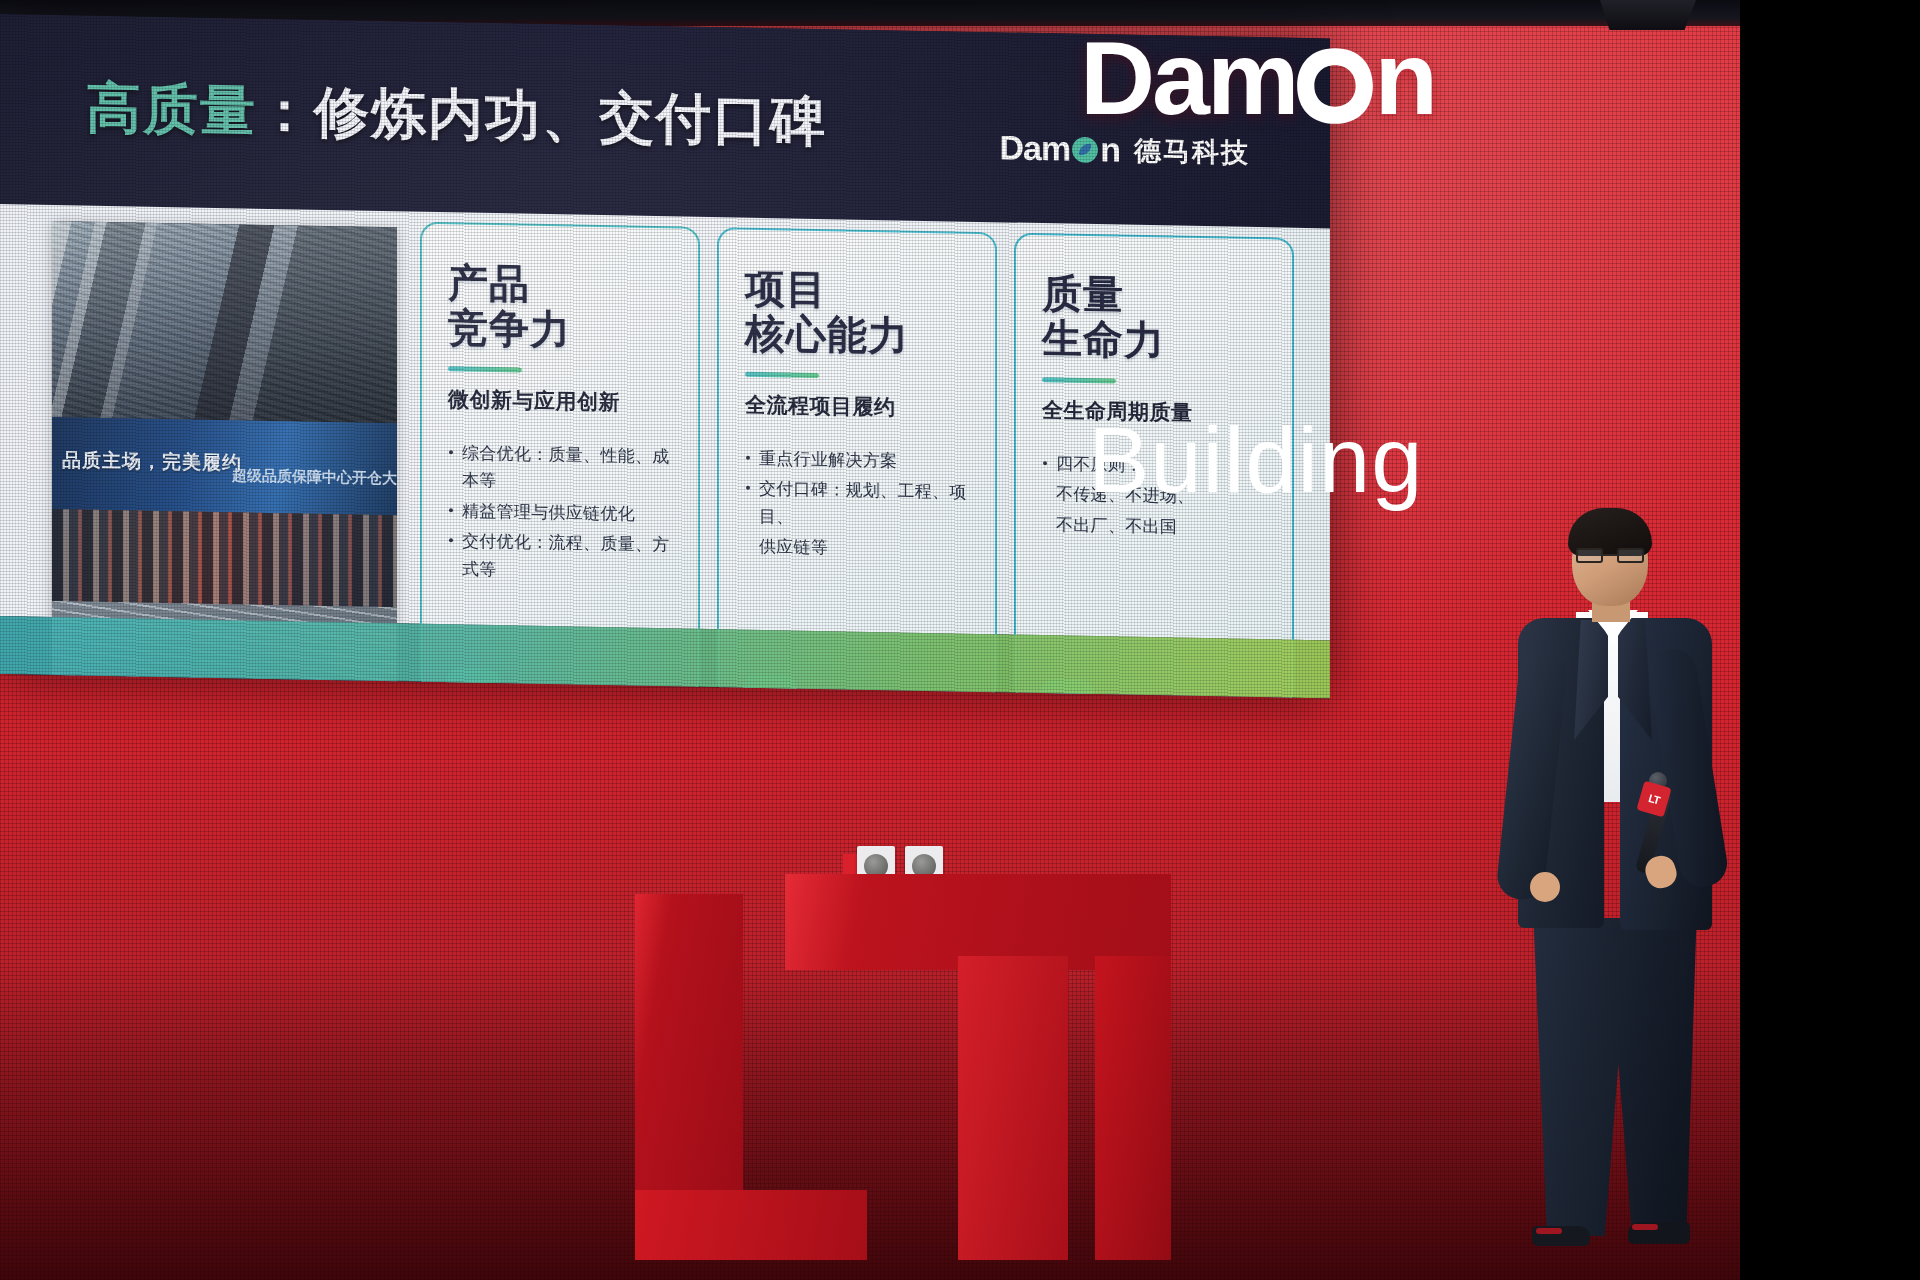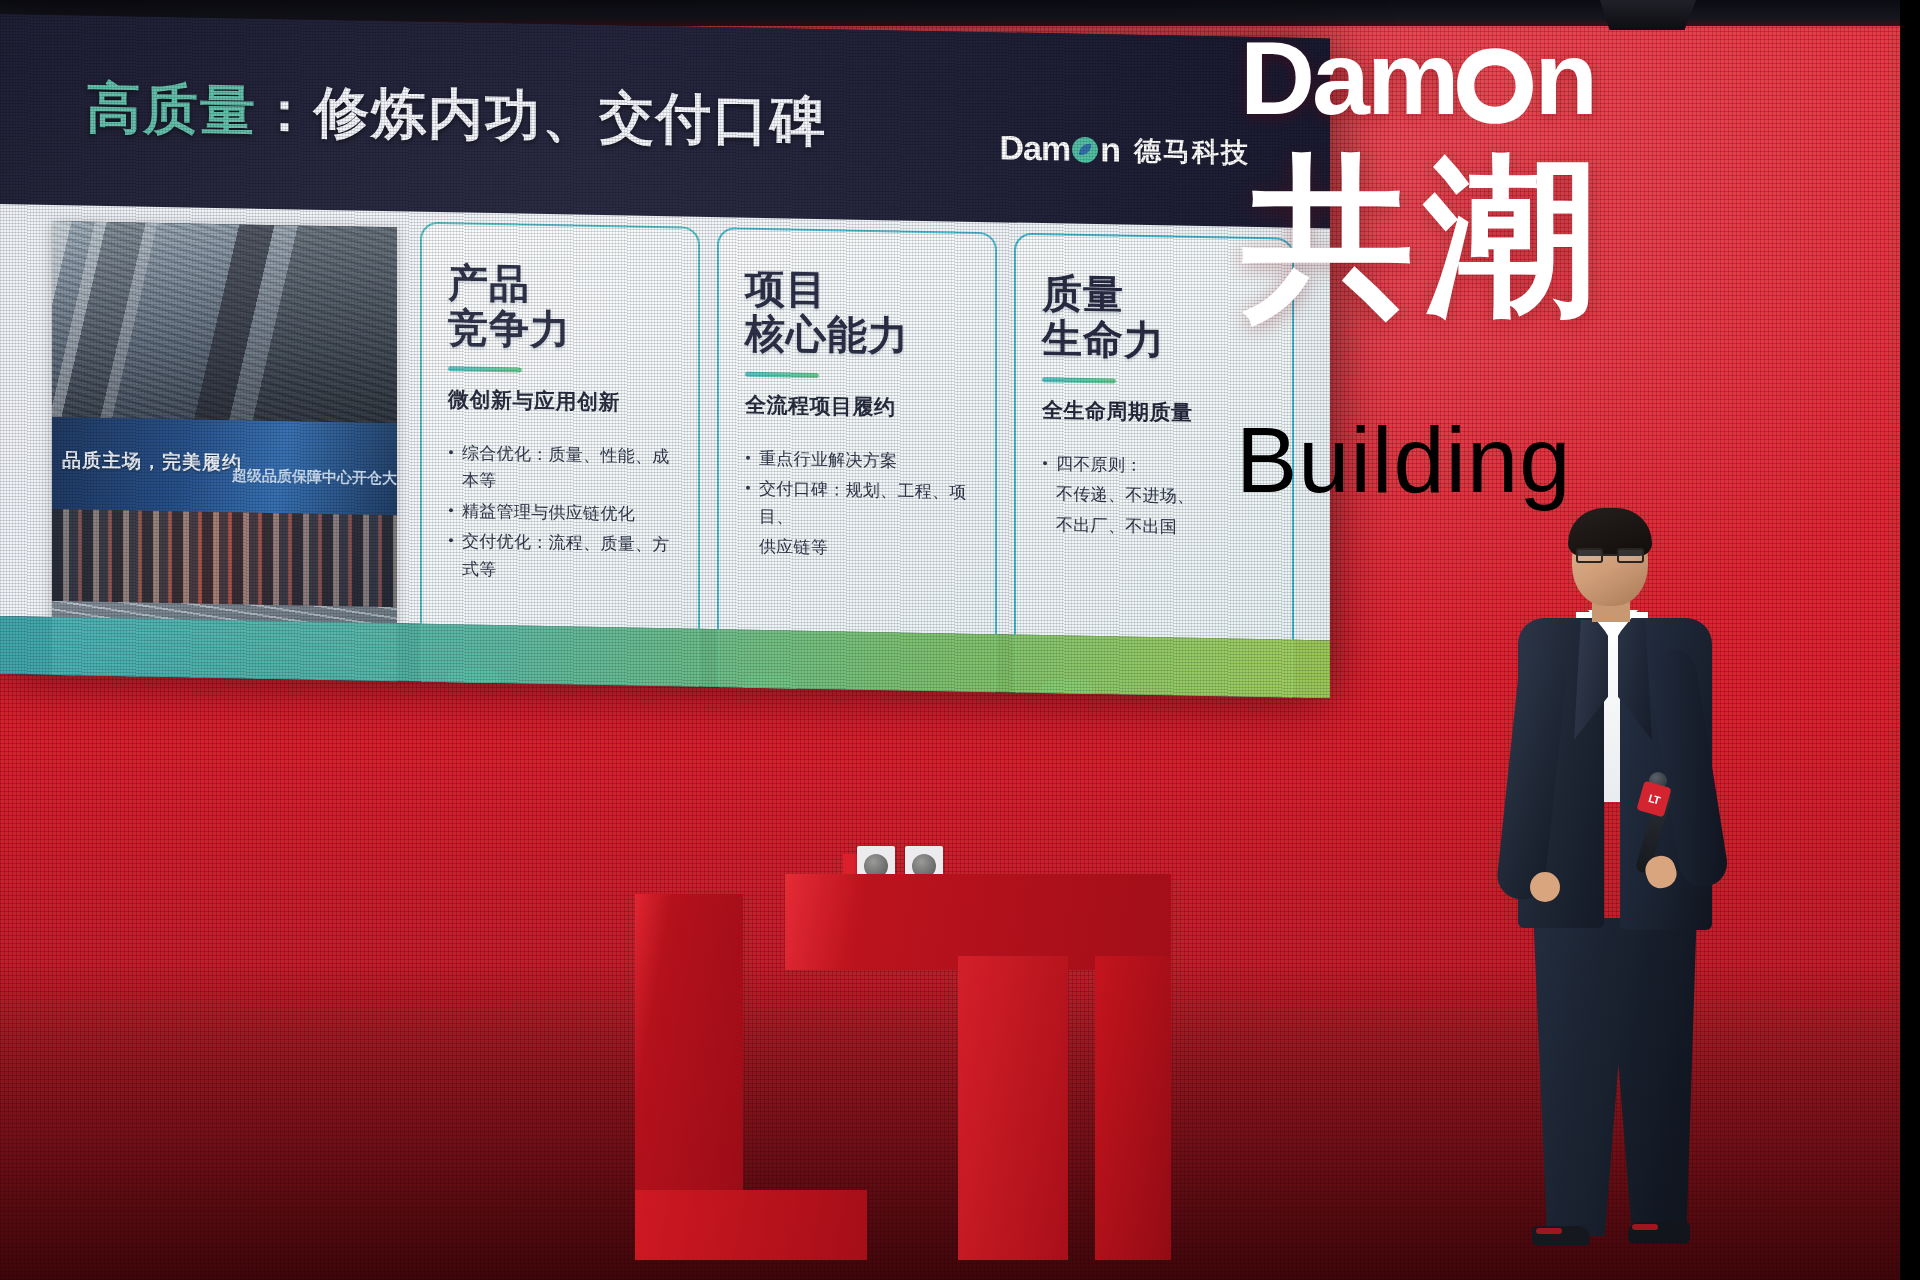--- a/index.html
+++ b/index.html
@@ -3,21 +3,21 @@
 <meta charset="utf-8">
 <title>Damon Conference Stage</title>
 <style>
   html,body{margin:0;padding:0;background:#000;}
   body{
     font-family:"Liberation Sans","DejaVu Sans",sans-serif;
     -webkit-font-smoothing:antialiased;
   }
   .stage{
     position:relative;
-    width:1900px;height:1280px;
+    width:1740px;height:1280px;
     overflow:hidden;
     background:#d2232f;
   }
 
   
   .led-wall{
     position:absolute;inset:0;
     background:
       linear-gradient(180deg,#e23a44 0%,#dd2f3a 28%,#d4242f 55%,#b9202a 78%,#8e1a22 100%);
   }
@@ -236,22 +236,22 @@
     display:inline-block;width:86px;height:86px;margin:0 -4px;
     transform:translateY(6px);
   }
   .brand-cn{
     position:absolute;left:42px;top:150px;
     font-size:172px;font-weight:800;color:#fff;
     letter-spacing:10px;line-height:1;white-space:nowrap;
     text-shadow:0 4px 20px rgba(120,0,12,.3);
   }
   .brand-en1{
-    position:absolute;left:36px;top:408px;
-    font-size:92px;font-weight:300;color:#000000;letter-spacing:1px;white-space:nowrap;
+    position:absolute;left:48px;top:408px;
+    font-size:92px;font-weight:300;color:#ffffff;letter-spacing:1px;white-space:nowrap;
   }
   .brand-en2{
     position:absolute;left:44px;top:528px;
     font-size:92px;font-weight:300;color:#fff;letter-spacing:1px;white-space:nowrap;
   }
 
   
   .sculpture{position:absolute;left:625px;bottom:0;width:600px;height:420px;z-index:12;}
   .blk{position:absolute;background:#c2121c;}
   .l-stem{left:10px;top:34px;width:108px;height:366px;background:linear-gradient(100deg,#e02631 0%,#b4111c 22%,#990c16 100%);}
@@ -369,21 +369,20 @@
     <div class="brand-wordmark">
       <span>Dam</span>
       <span class="leaf-big">
         <svg viewBox="0 0 100 100" width="86" height="86" aria-hidden="true">
           <path d="M50 6 C78 6 94 24 94 50 C94 76 78 94 50 94 C22 94 6 76 6 50 C6 24 22 6 50 6 Z
                    M50 26 C36 26 26 36 26 50 C26 64 36 74 50 74 C64 74 74 64 74 50 C74 36 64 26 50 26 Z" fill="#ffffff"></path>
         </svg>
       </span>
       <span>n</span>
     </div>
-    <div class="brand-cn">共潮</div>
     <div class="brand-en1">Building</div>
   </div>
 
   <div class="screen">
 
     <div class="slide-header">
       <div class="slide-title">
         <span class="t-accent">高质量</span><span class="t-main">：修炼内功、交付口碑</span>
       </div>
       <div class="slide-logo">

